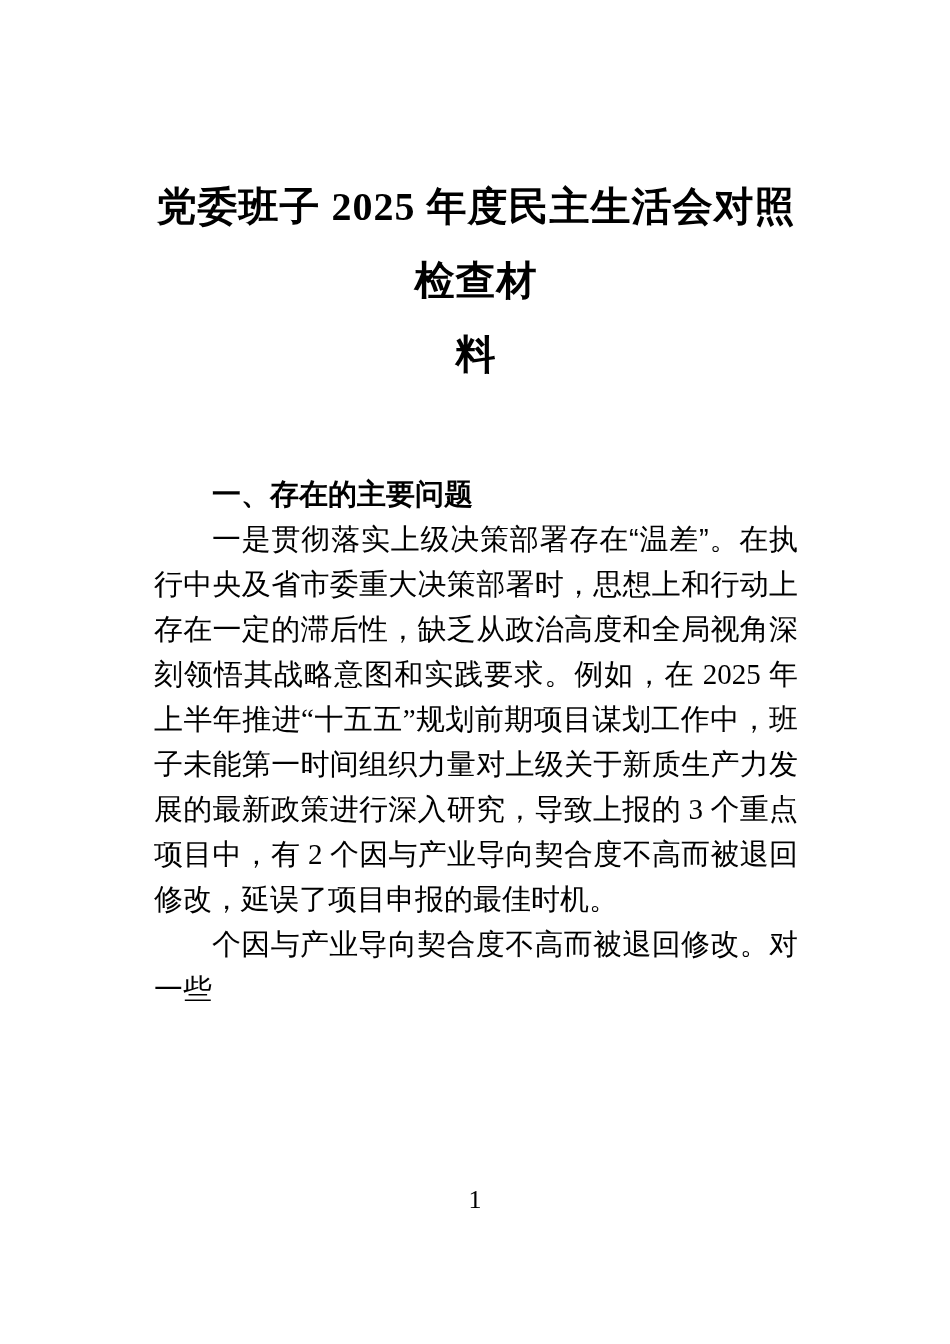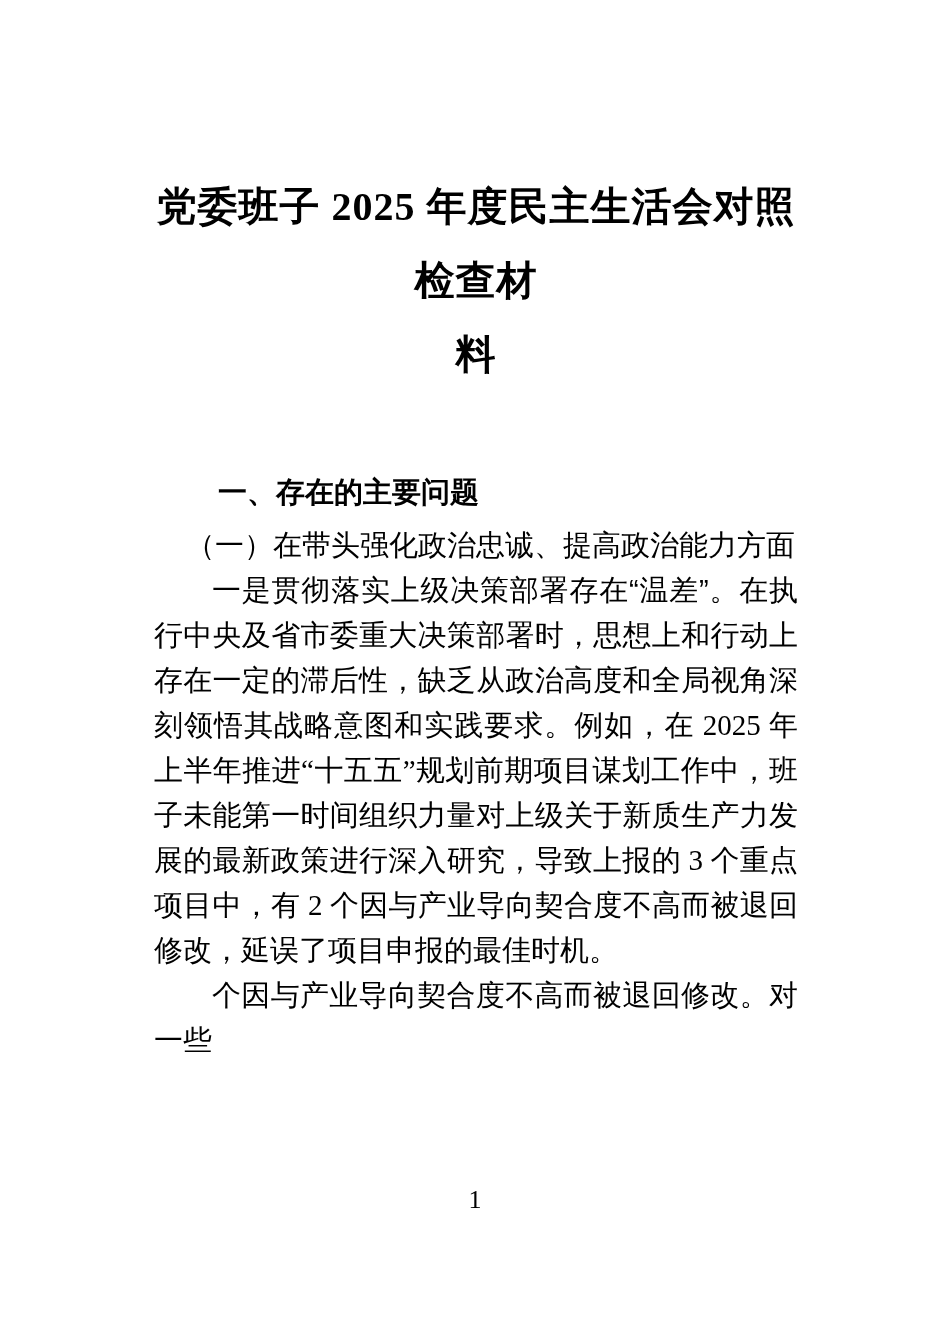--- a/index.html
+++ b/index.html
@@ -31,26 +31,26 @@
   }
   .body-para {
     margin: 0;
     font-size: 29px;
     line-height: 45px;
     text-align: justify;
     text-indent: 2em;
     font-family: "Liberation Serif", "DejaVu Serif", serif;
   }
   .heading-black {
-    margin: 6px;
+    margin: 0;
     font-size: 29px;
     line-height: 45px;
     font-weight: 700;
     text-indent: 2em;
-    font-family: Liberation Mono, monospace;
+    font-family: Liberation Serif, serif;
   }
   .heading-kai {
     margin: 0;
     font-size: 29px;
     line-height: 45px;
     font-weight: 400;
     text-indent: 1.1em;
     font-family: "Liberation Serif", "DejaVu Serif", serif;
   }
   .lead-bold {
@@ -73,21 +73,20 @@
 <body>
 
 <div class="page">
 
   <h1 class="doc-title">党委班子 2025 年度民主生活会对照检查材
 料</h1>
 
 
   <h2 class="heading-black">一、存在的主要问题</h2>
 
-  <h3 class="heading-kai">（一）在带头强化政治忠诚、提高政治能力方面</h3>
 
   <p class="body-para"><span class="lead-bold">一是贯彻落实上级决策部署存在“温差”。</span><span>在执行中央及省市委重大决策部署时，思想上和行动上存在一定的滞后性，缺乏从政治高度和全局视角深刻领悟其战略意图和实践要求。例如，在 2025 年上半年推进“十五五”规划前期项目谋划工作中，班子未能第一时间组织力量对上级关于新质生产力发展的最新政策进行深入研究，导致上报的 3 个重点项目中，有 2 个因与产业导向契合度不高而被退回修改，延误了项目申报的最佳时机。</span></p>
 
   <p class="body-para"><span class="lead-bold">个因与产业导向契合度不高而被退回修改。</span><span>对一些</span></p>
 
   <div class="page-number">1</div>
 
 </div>
 
 </body></html>

